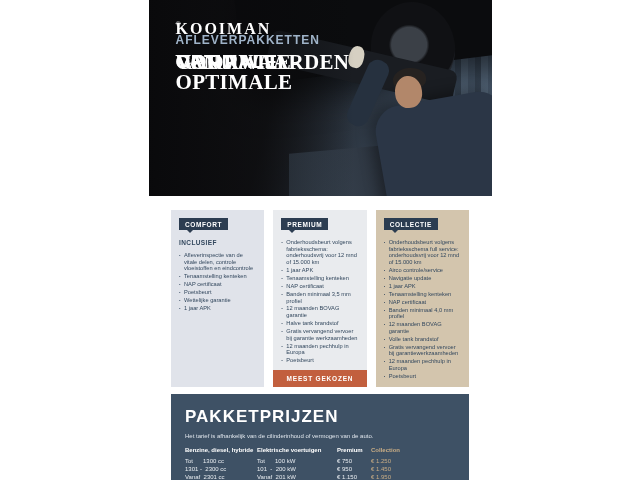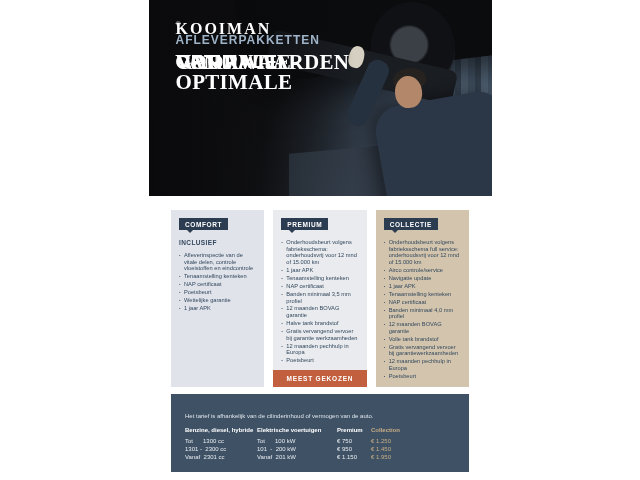--- a/index.html
+++ b/index.html
@@ -160,20 +160,21 @@
           <li>Volle tank brandstof</li>
           <li>Gratis vervangend vervoer bij garantiewerkzaamheden</li>
           <li>12 maanden pechhulp in Europa</li>
           <li>Poetsbeurt</li>
         </ul>
       </article>
 
     </section>
 
     <section class="pricing">
+      <h2 class="pricing-title">PAKKETPRIJZEN</h2>
       <div class="pricing-sub">Het tarief is afhankelijk van de cilinderinhoud of vermogen van de auto.</div>
       <div class="price-table">
         <div class="pt-head">Benzine, diesel, hybride</div>
         <div class="pt-head">Elektrische voertuigen</div>
         <div class="pt-head">Premium</div>
         <div class="pt-head collection">Collection</div>
 
         <div class="pt-cell">Tot      1300 cc</div>
         <div class="pt-cell">Tot      100 kW</div>
         <div class="pt-cell">€ 750</div>

